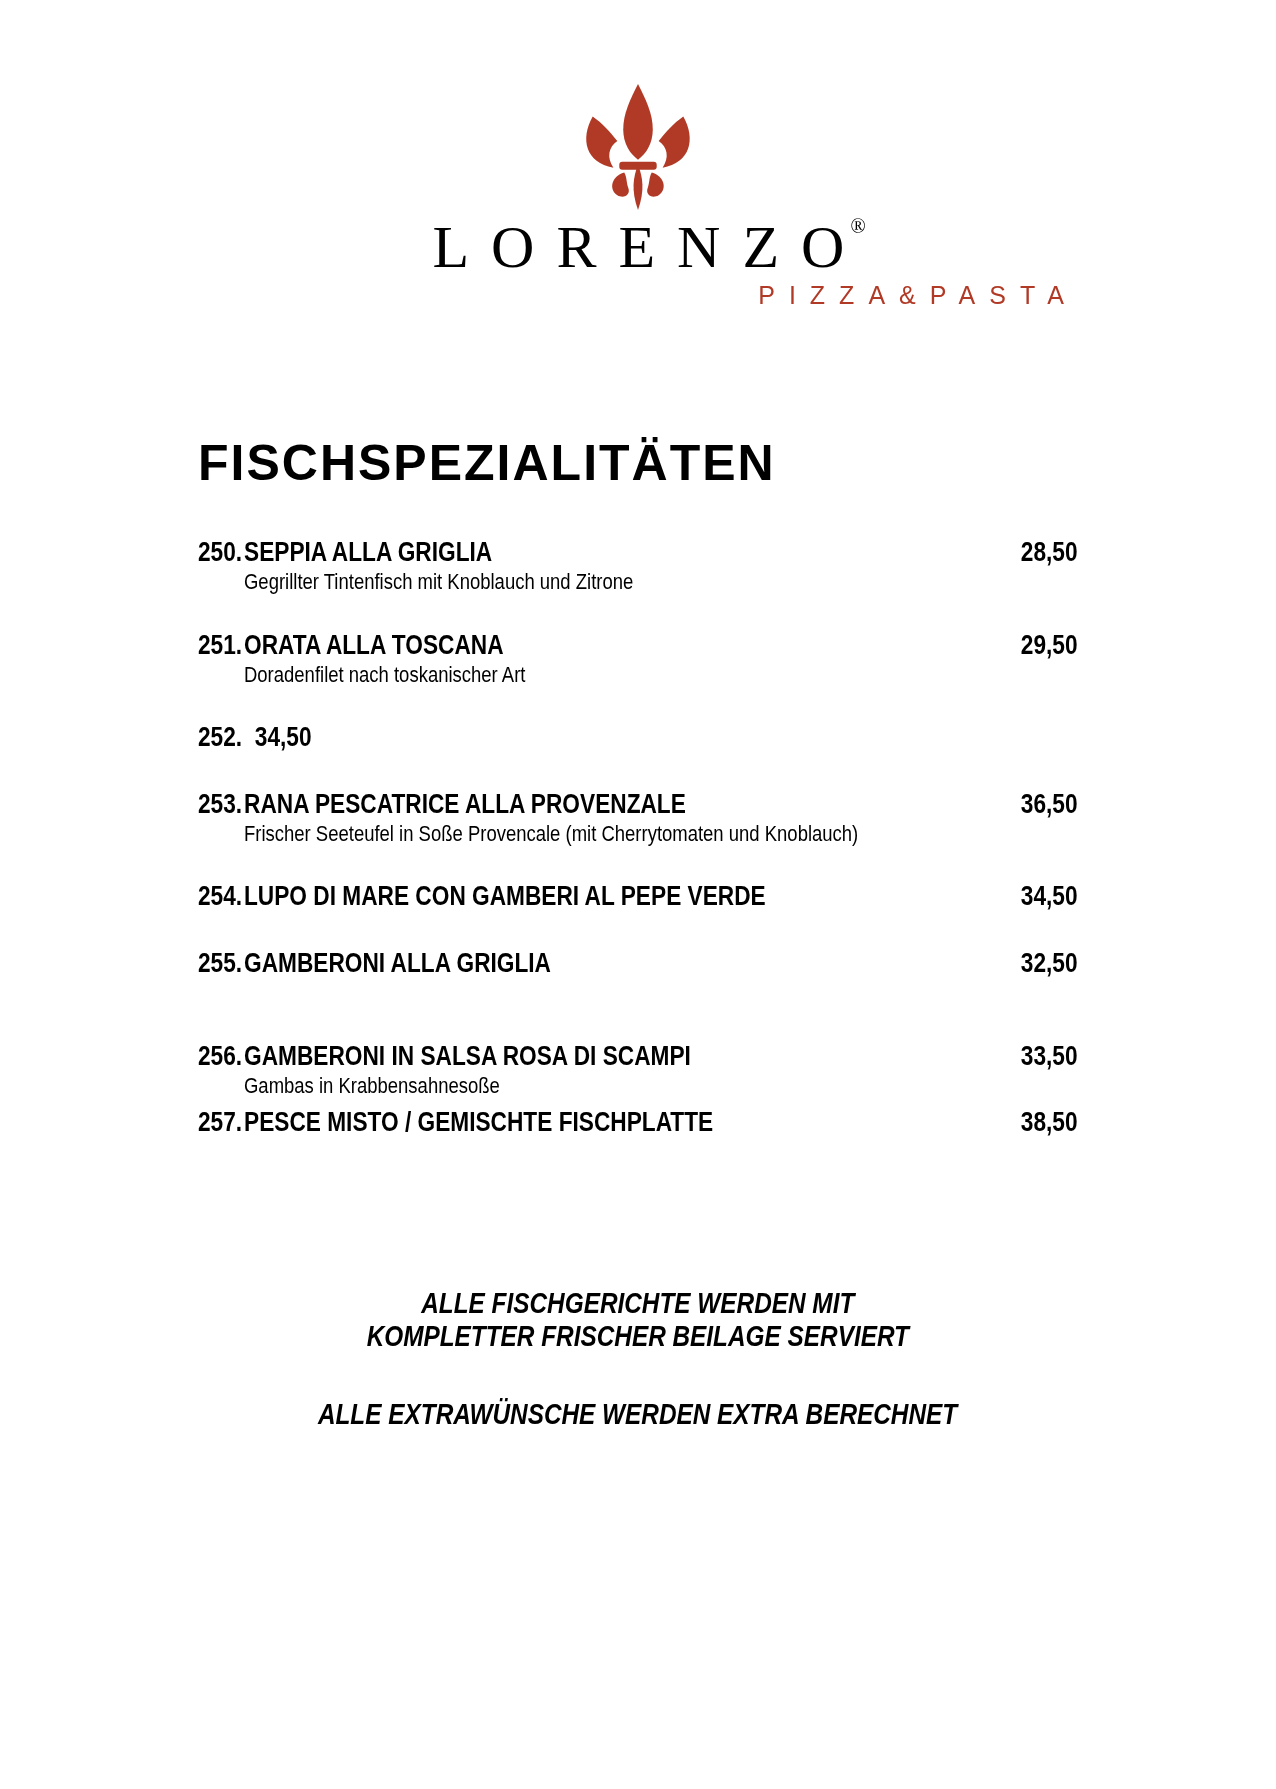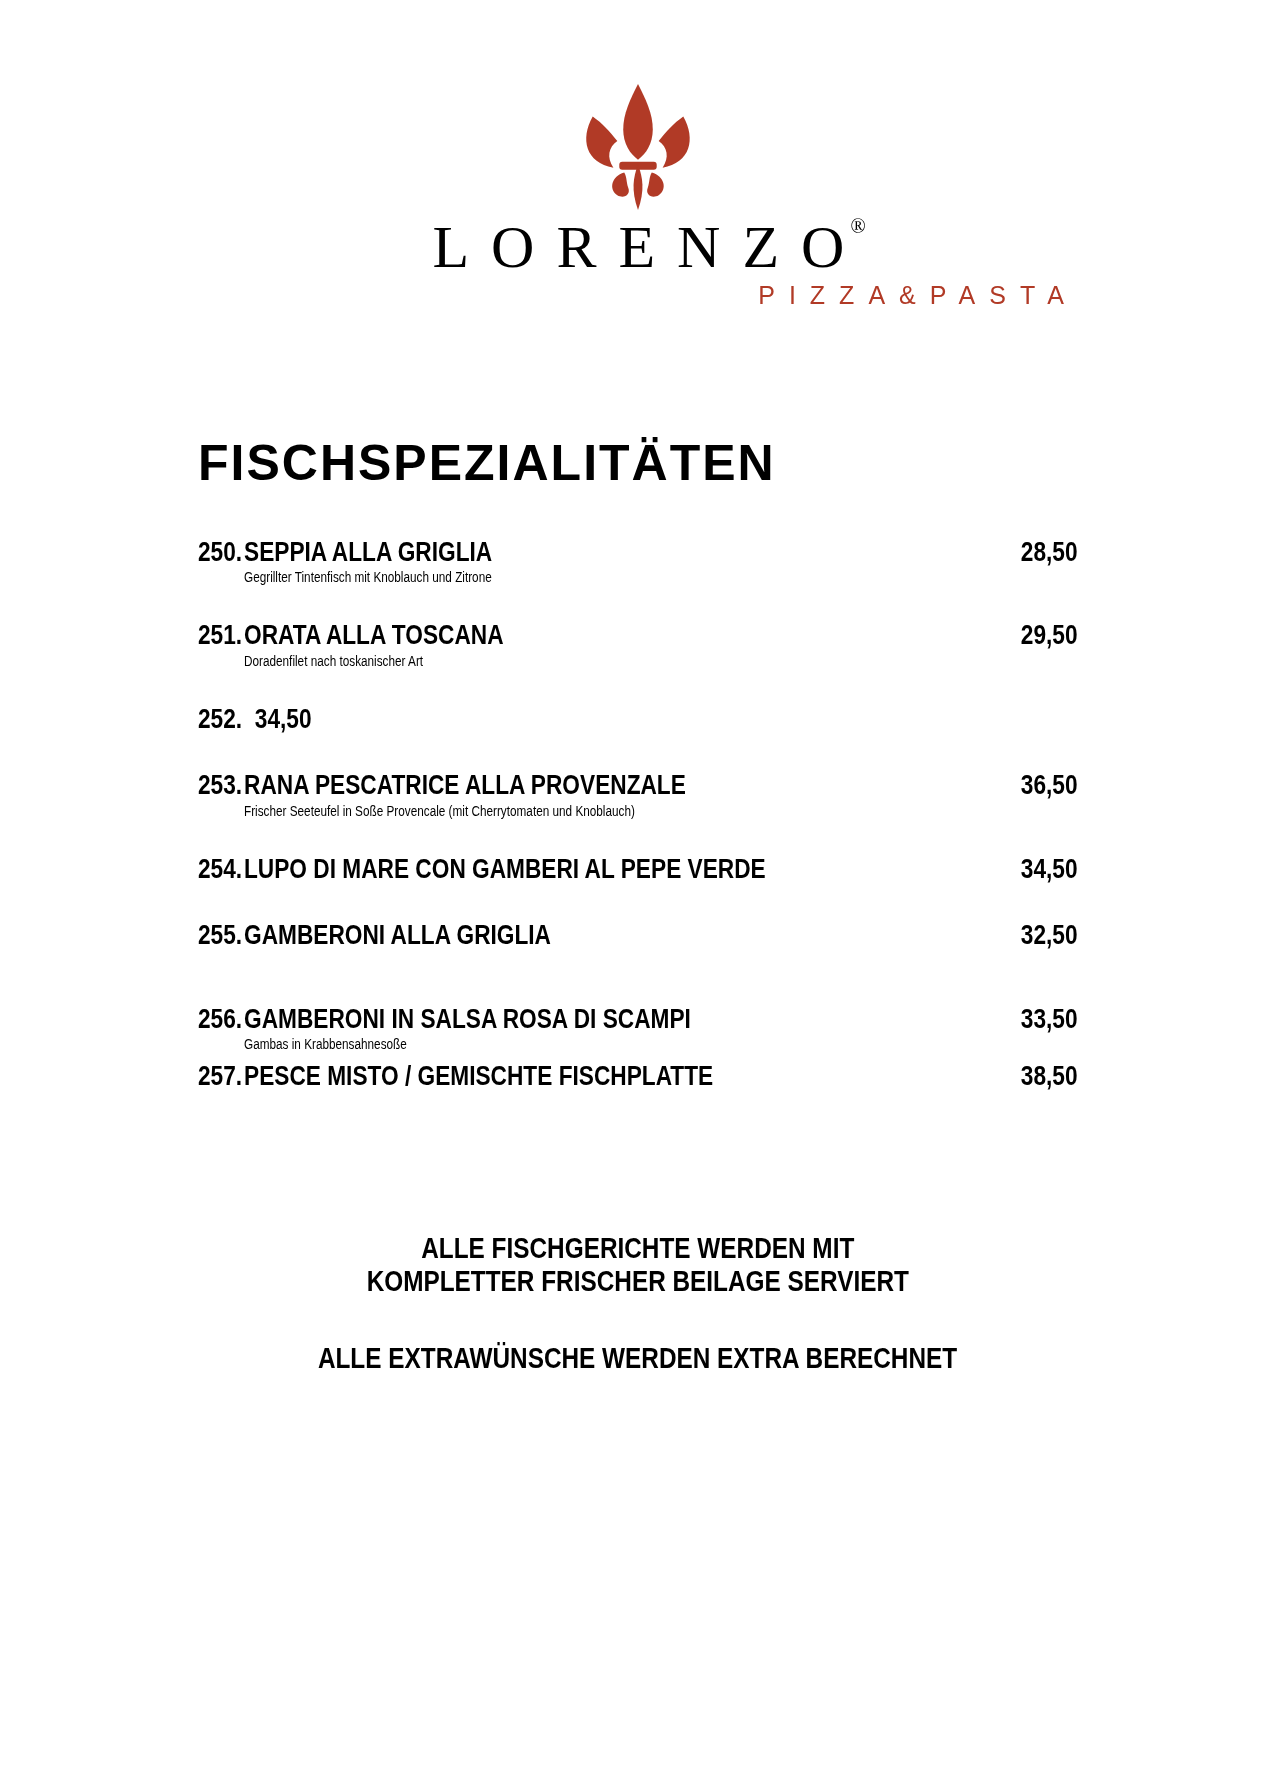--- a/index.html
+++ b/index.html
@@ -77,33 +77,34 @@
     white-space: nowrap;
   }
   .cond-r {
     display: inline-block;
     transform: scaleX(0.84);
     transform-origin: right center;
     white-space: nowrap;
   }
   .item-desc {
     grid-column: 2;
-    font-size: 14px;
+    font-size: 22px;
     font-weight: 400;
     line-height: 1.15;
     margin-left: 46px;
     margin-top: 1px;
   }
   .item-desc:empty { display: none; }
 
   
   .notes {
     margin-top: 122px;
     text-align: center;
     font-weight: bold;
+    font-style: italic;
   }
   .note-line {
     font-size: 29px;
     line-height: 1.15;
     white-space: nowrap;
   }
   .note-line .cond-c {
     display: inline-block;
     transform: scaleX(0.84);
     transform-origin: center center;

